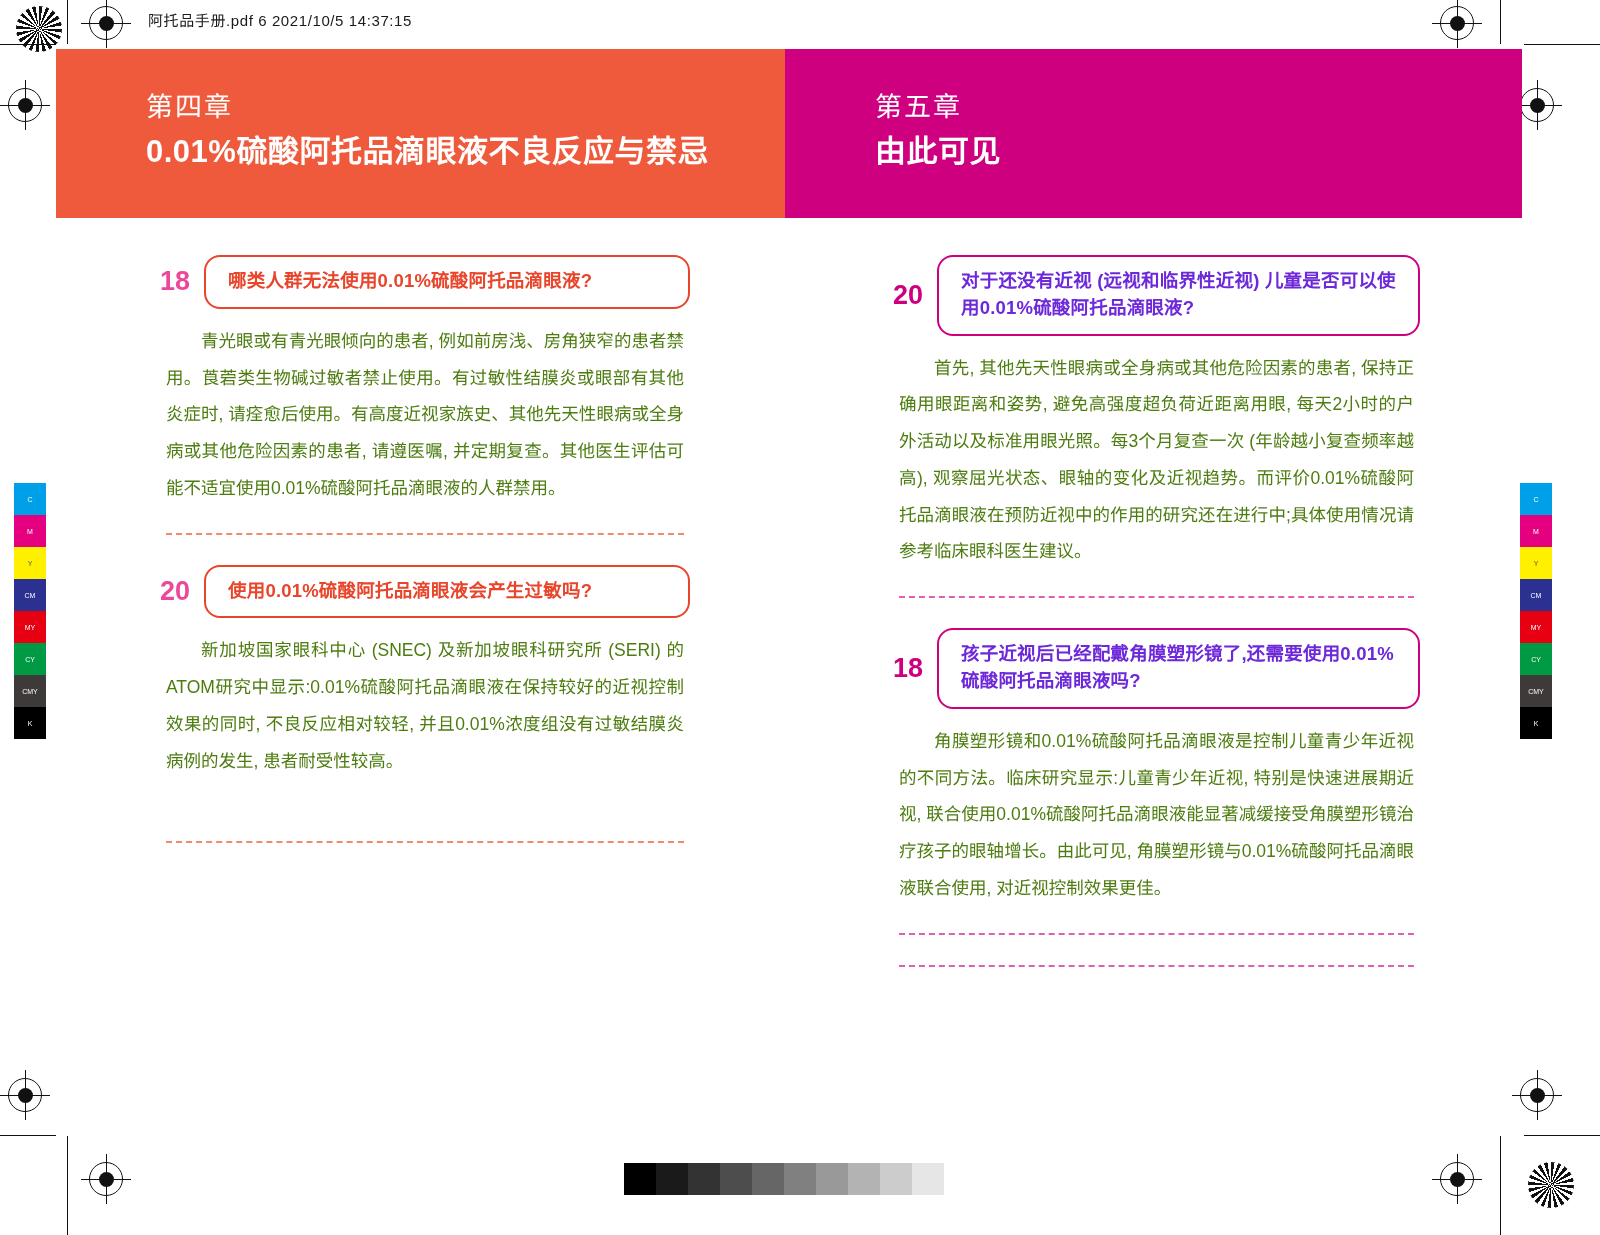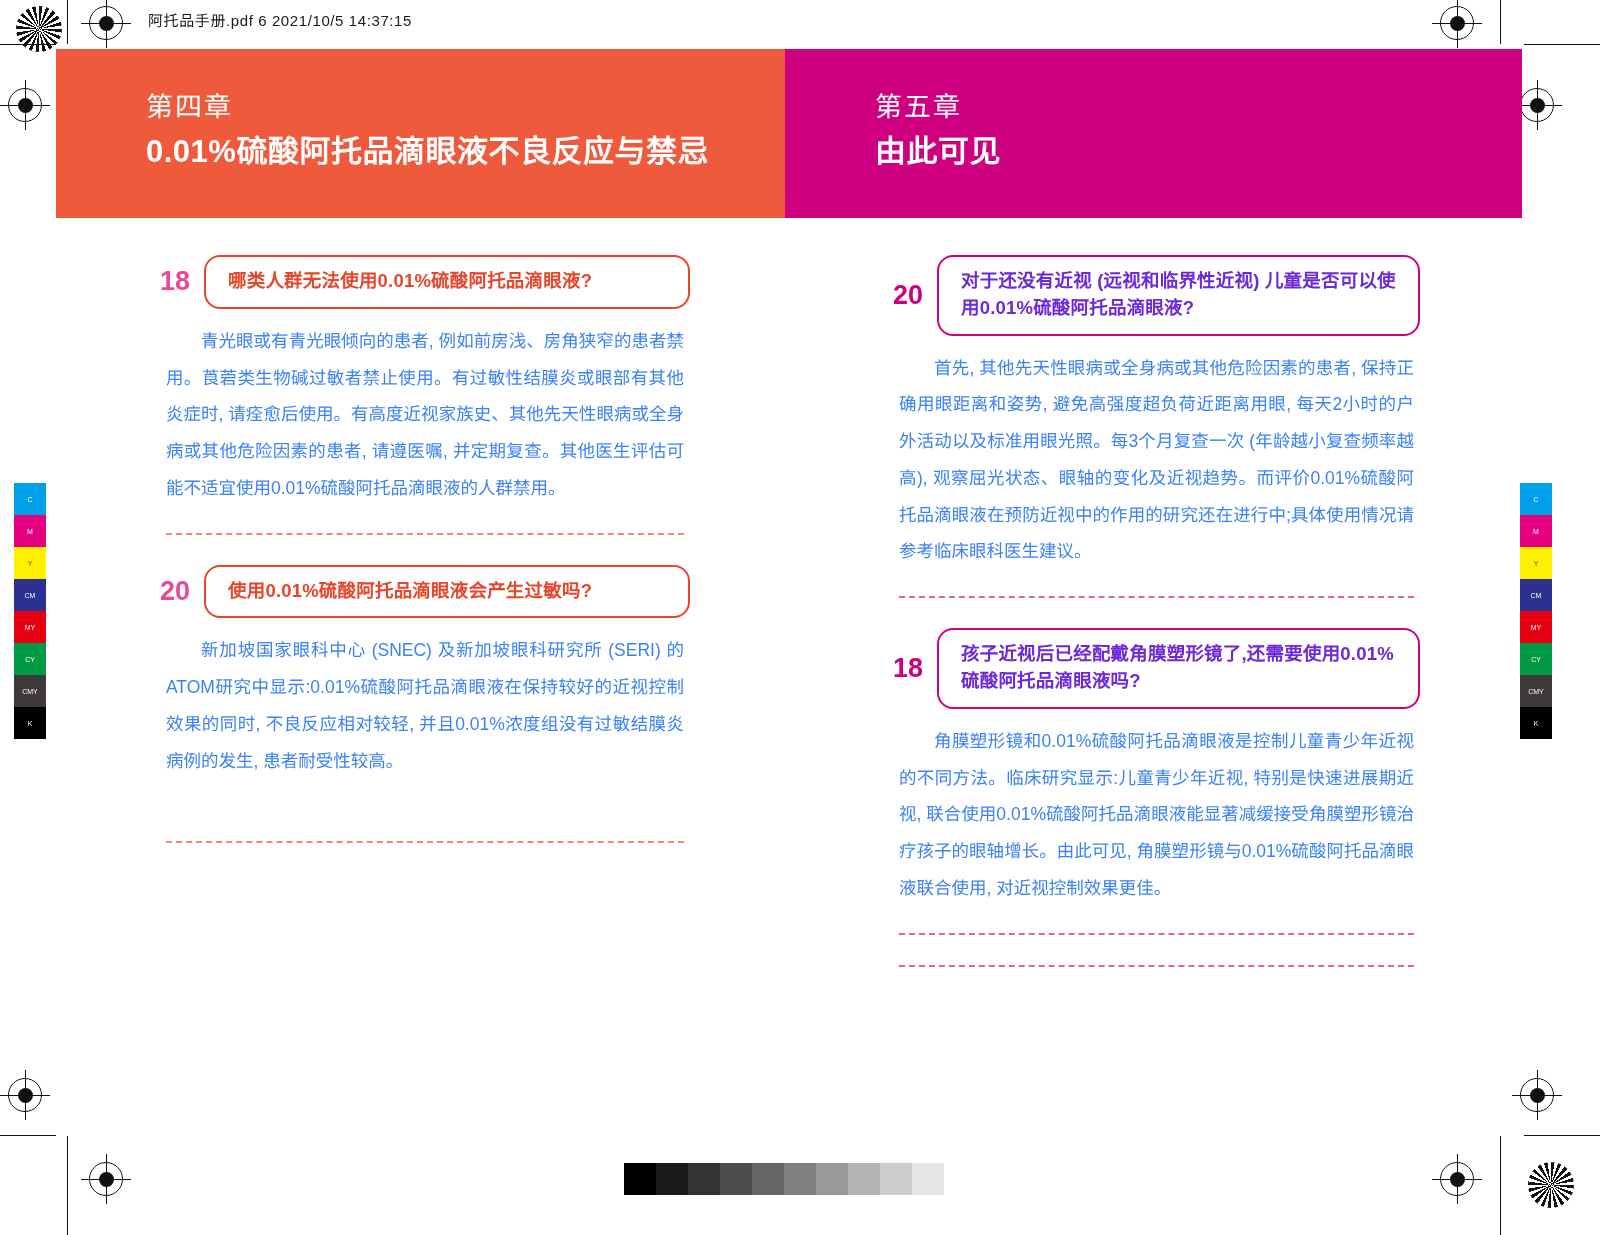--- a/index.html
+++ b/index.html
@@ -150,21 +150,21 @@
     letter-spacing: 0.2px;
   }
   .theme-orange .q-num { color: #ec4899; }
   .theme-orange .q-box { border-color: #e8452b; color: #e8452b; }
   .theme-magenta .q-num { color: #cf0080; }
   .theme-magenta .q-box { border-color: #cf0080; color: #6d28d9; }
 
   .answer {
     font-size: 17.5px;
     line-height: 2.1;
-    color: #3b82f6;
+    color: #4d7c0f;
     text-align: justify;
     text-justify: inter-ideograph;
     margin: 14px 6px 0 6px;
     text-indent: 2em;
   }
 
   .dash-sep {
     margin: 26px 6px 30px 6px;
     height: 0;
     border-top: 2px dashed;

